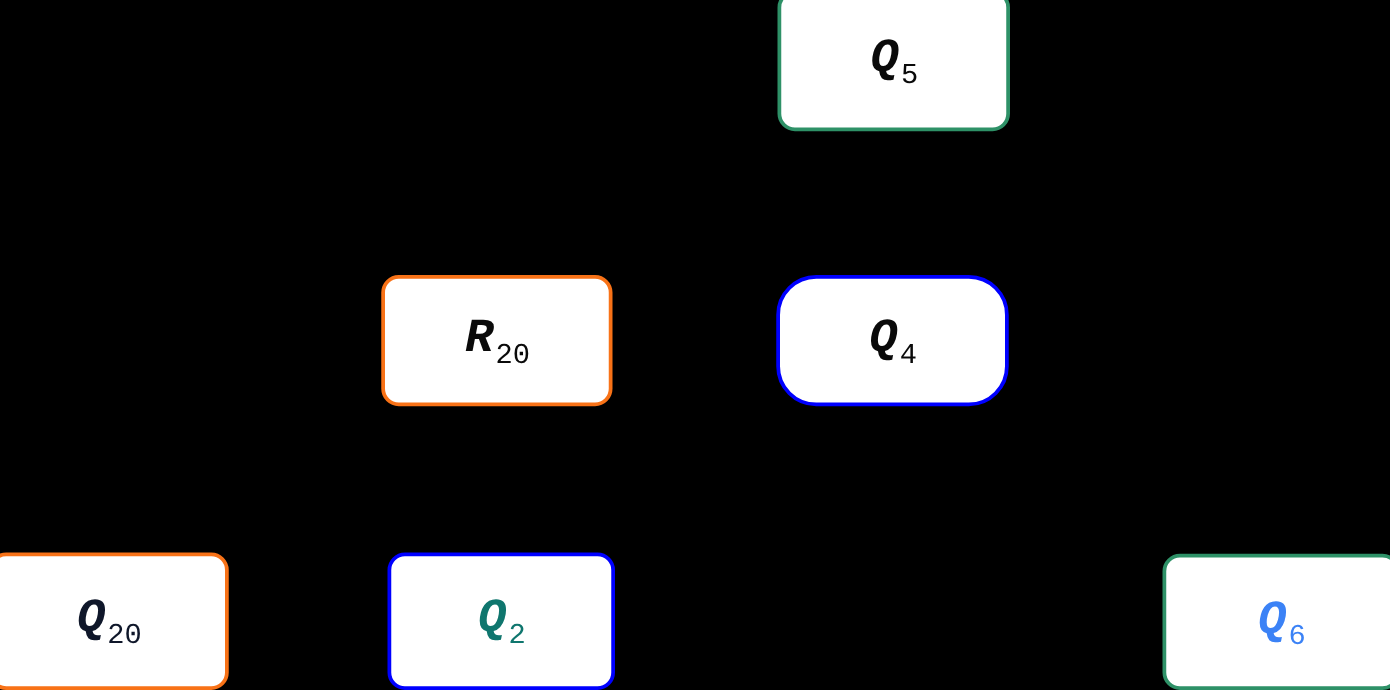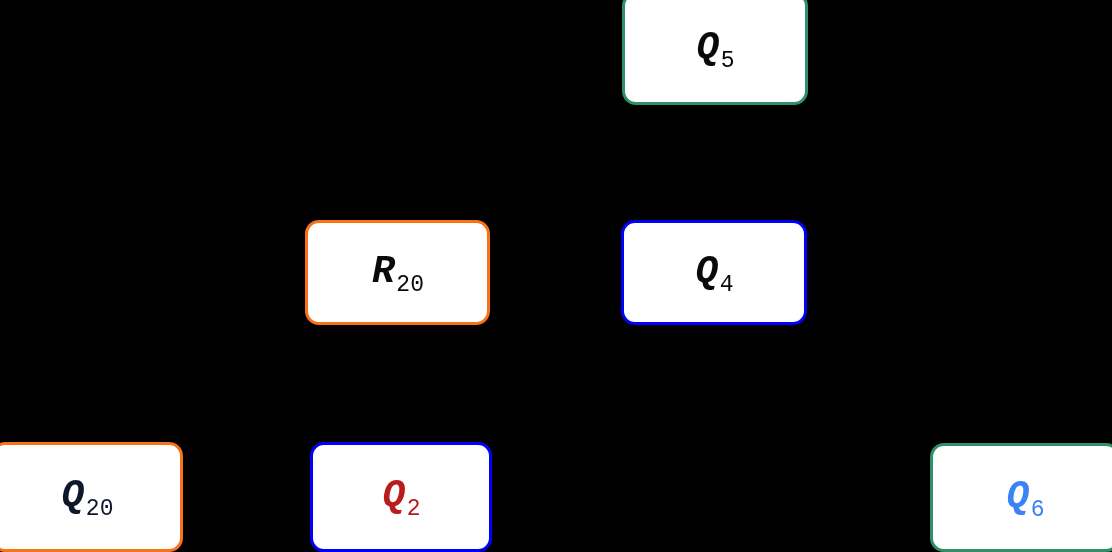--- a/index.html
+++ b/index.html
@@ -57,25 +57,25 @@
 </head>
 <body>
 
 <div id="canvas" style="background: rgb(0, 0, 0);">
     <div class="node" style="left: 622px; top: -8px; width: 186px; height: 113px; border-color: rgb(46, 145, 103); background: rgb(255, 255, 255);">
       <span class="node-label" style="color: rgb(10, 10, 10);"><span class="base">Q</span><span class="sub">5</span></span>
     </div>
     <div class="node" style="left: 305px; top: 220px; width: 185px; height: 105px; border-color: rgb(248, 114, 23); background: rgb(255, 255, 255);">
       <span class="node-label" style="color: rgb(10, 10, 10);"><span class="base">R</span><span class="sub">20</span></span>
     </div>
-    <div class="node" style="left: 621px; top: 220px; width: 186px; height: 105px; border-color: rgb(0, 0, 255); background: rgb(255, 255, 255);">
+    <div class="node" style="left: 621px; top: 220px; width: 186px; height: 105px; border-color: rgb(0, 0, 255); background: rgb(255, 255, 255); border-radius: 32px;">
       <span class="node-label" style="color: rgb(10, 10, 10);"><span class="base">Q</span><span class="sub">4</span></span>
     </div>
     <div class="node" style="left: -9px; top: 442px; width: 192px; height: 110px; border-color: rgb(248, 114, 23); background: rgb(255, 255, 255);">
       <span class="node-label" style="color: #0f172a;"><span class="base">Q</span><span class="sub">20</span></span>
     </div>
     <div class="node" style="left: 310px; top: 442px; width: 182px; height: 110px; border-color: rgb(0, 0, 255); background: rgb(255, 255, 255);">
-      <span class="node-label" style="color: #b91c1c;"><span class="base">Q</span><span class="sub">2</span></span>
+      <span class="node-label" style="color: #0f766e;"><span class="base">Q</span><span class="sub">2</span></span>
     </div>
     <div class="node" style="left: 930px; top: 443px; width: 190px; height: 109px; border-color: rgb(46, 145, 103); background: rgb(255, 255, 255);">
       <span class="node-label" style="color: #3b82f6;"><span class="base">Q</span><span class="sub">6</span></span>
     </div>
   </div>
 
 </body></html>

